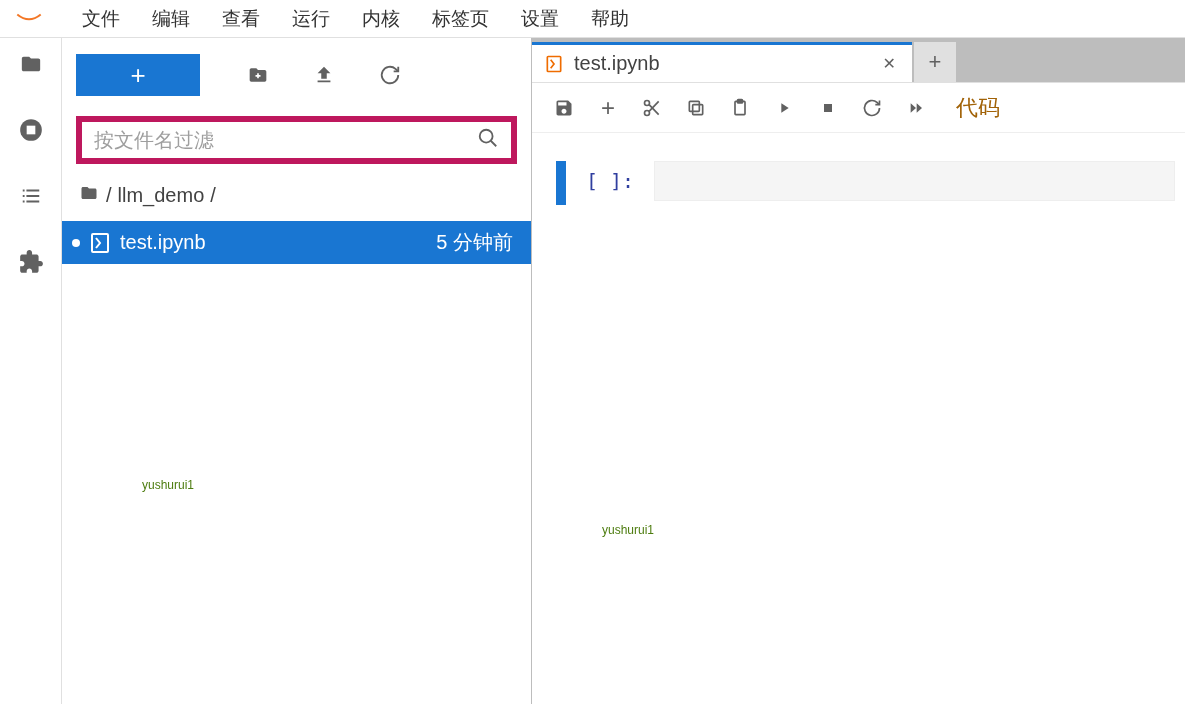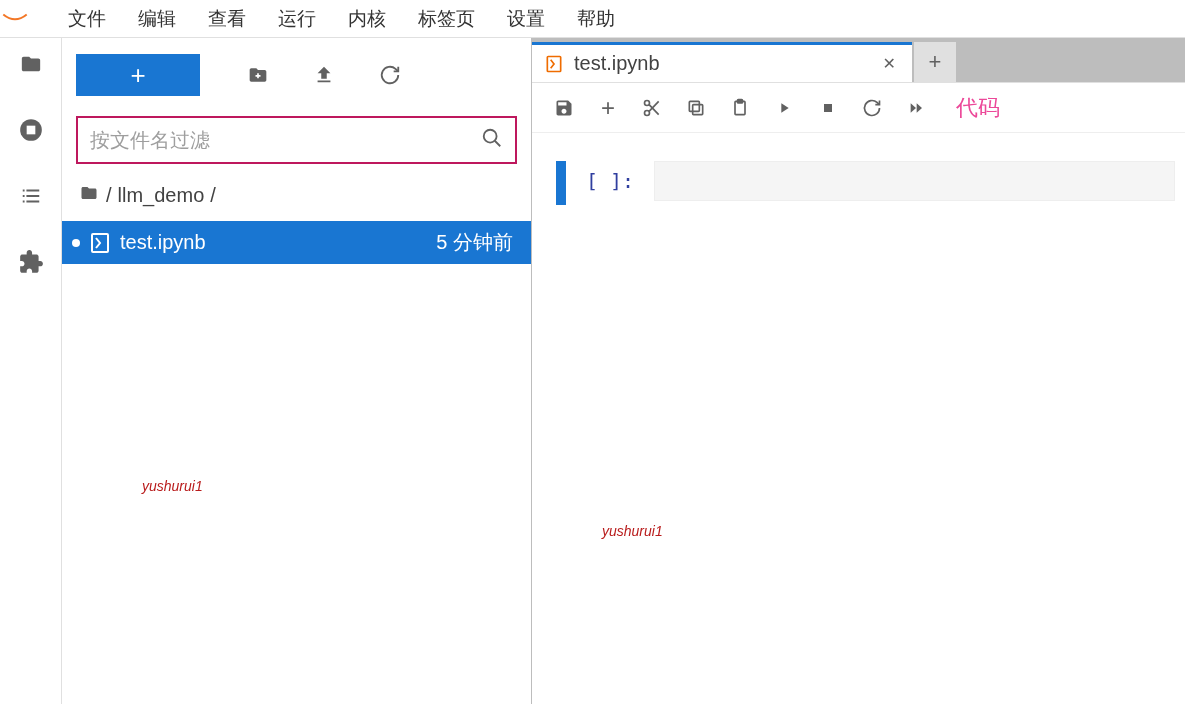--- a/index.html
+++ b/index.html
@@ -1,67 +1,67 @@
 <!DOCTYPE html>
 <html><head>
   <meta charset="utf-8">
   <style>
     * { box-sizing: border-box; margin: 0; padding: 0; }
     body { font-family: -apple-system, BlinkMacSystemFont, "Segoe UI", Helvetica, Arial, sans-serif; font-size: 16px; width: 1185px; height: 704px; overflow: hidden; background: #fff; }
     
-    .topbar { height: 38px; display: flex; align-items: center; border-bottom: 1px solid #e0e0e0; padding-left: 0; gap: 4px; }
+    .topbar { height: 38px; display: flex; align-items: center; border-bottom: 1px solid #e0e0e0; padding-left: 14px; gap: 4px; }
     .logo { width: 30px; height: 20px; margin-right: 20px; display: flex; align-items: center; justify-content: center; }
     .logo svg { width: 26px; height: 14px; }
     .menu-item { padding: 6px 14px; font-size: 19px; cursor: pointer; color: #333; }
     
     .main { display: flex; height: calc(100% - 38px); }
     
     .icon-sidebar { width: 62px; display: flex; flex-direction: column; align-items: center; padding-top: 10px; gap: 34px; border-right: 1px solid #e0e0e0; }
     .icon-sidebar .sidebtn { width: 32px; height: 32px; display: flex; align-items: center; justify-content: center; cursor: pointer; color: #616161; }
     
     .file-panel { width: 470px; border-right: 1px solid #bdbdbd; display: flex; flex-direction: column; padding-top: 8px; }
     .file-toolbar { display: flex; align-items: center; padding: 8px 14px 12px 14px; gap: 0; }
     .new-btn { width: 124px; height: 42px; background: #1976d2; color: #fff; display: flex; align-items: center; justify-content: center; font-size: 26px; cursor: pointer; margin-right: 30px; }
     .tb-icon { width: 56px; height: 40px; display: flex; align-items: center; justify-content: center; cursor: pointer; color: #616161; }
     .tb-icon + .tb-icon { margin-left: 10px; }
     
-    .filter-box { margin: 8px 14px; border: 2px solid #be185d; height: 48px; display: flex; align-items: center; padding: 0 12px; }
+    .filter-box { margin: 8px 14px; border: 6px solid #be185d; height: 48px; display: flex; align-items: center; padding: 0 12px; }
     .filter-box input { flex: 1; border: none; outline: none; font-size: 20px; color: #333; background: transparent; }
     .filter-box input::placeholder { color: #9e9e9e; }
     .filter-box .search-ic { color: #616161; }
     
     .breadcrumb { padding: 12px 16px 14px 16px; display: flex; align-items: center; gap: 6px; color: #424242; font-size: 20px; }
     .breadcrumb .folder-ic { color: #616161; }
     .bc-seg { cursor: pointer; }
     
     .file-header { display: flex; justify-content: space-between; padding: 10px 18px; border-top: 2px solid #e0e0e0; border-bottom: 2px solid #e0e0e0; font-size: 20px; color: #424242; }
     .file-header .col-name { display: flex; align-items: center; gap: 40px; cursor: pointer; }
     .file-header .col-time { cursor: pointer; }
     .sort-arrow { font-size: 14px; color: #616161; }
     
     .file-row { display: flex; justify-content: space-between; align-items: center; padding: 8px 18px 8px 10px; background: #1976d2; color: #fff; font-size: 20px; cursor: pointer; }
     .file-row .left { display: flex; align-items: center; gap: 8px; }
     .file-row .dot { width: 8px; height: 8px; border-radius: 50%; background: #fff; }
     .file-row .nb-ic { display: flex; align-items: center; }
     
-    .watermark { position: absolute; color: #b91c1c; font-size: 14px; font-style: italic; pointer-events: none; }
+    .watermark { position: absolute; color: #4d7c0f; font-size: 12px; pointer-events: none; }
     
     .editor-area { flex: 1; background: #bdbdbd; display: flex; flex-direction: column; }
     .tabs-wrap { background: #bdbdbd; padding: 4px 0 0 0; }
     .tabs-row { display: flex; align-items: stretch; height: 40px; }
     .tab { background: #fff; display: flex; align-items: center; padding: 0 12px; gap: 10px; min-width: 380px; border-top: 3px solid #1976d2; cursor: pointer; }
     .tab .nb-tab-ic { color: #ef6c00; display: flex; }
     .tab-title { font-size: 20px; color: #424242; flex: 1; }
     .tab-close { color: #616161; cursor: pointer; font-size: 16px; padding: 0 4px; }
     .tab-add { width: 42px; background: #e0e0e0; display: flex; align-items: center; justify-content: center; color: #616161; cursor: pointer; font-size: 22px; margin-left: 2px; }
     
     .editor-body { background: #fff; flex: 1; border-top: 1px solid #e0e0e0; display: flex; flex-direction: column; position: relative; }
     .nb-toolbar { height: 50px; display: flex; align-items: center; padding: 0 10px; gap: 0; border-bottom: 1px solid #eee; }
     .nb-tb-btn { width: 44px; height: 40px; display: flex; align-items: center; justify-content: center; cursor: pointer; color: #616161; }
-    .nb-type { margin-left: 10px; font-size: 22px; color: #ec4899; cursor: pointer; padding: 0 8px; }
+    .nb-type { margin-left: 10px; font-size: 22px; color: #a16207; cursor: pointer; padding: 0 8px; }
     
     .cell-area { padding: 28px 10px 0 24px; display: flex; align-items: flex-start; gap: 20px; }
     .cell-bar { width: 10px; height: 44px; background: #1976d2; }
     .cell-prompt { color: #303f9f; font-family: monospace; font-size: 20px; padding-top: 8px; white-space: pre; }
     .cell-input { flex: 1; height: 40px; background: #f5f5f5; border: 1px solid #eee; }
   </style>
 </head>
 <body>
 
 <div class="topbar">

